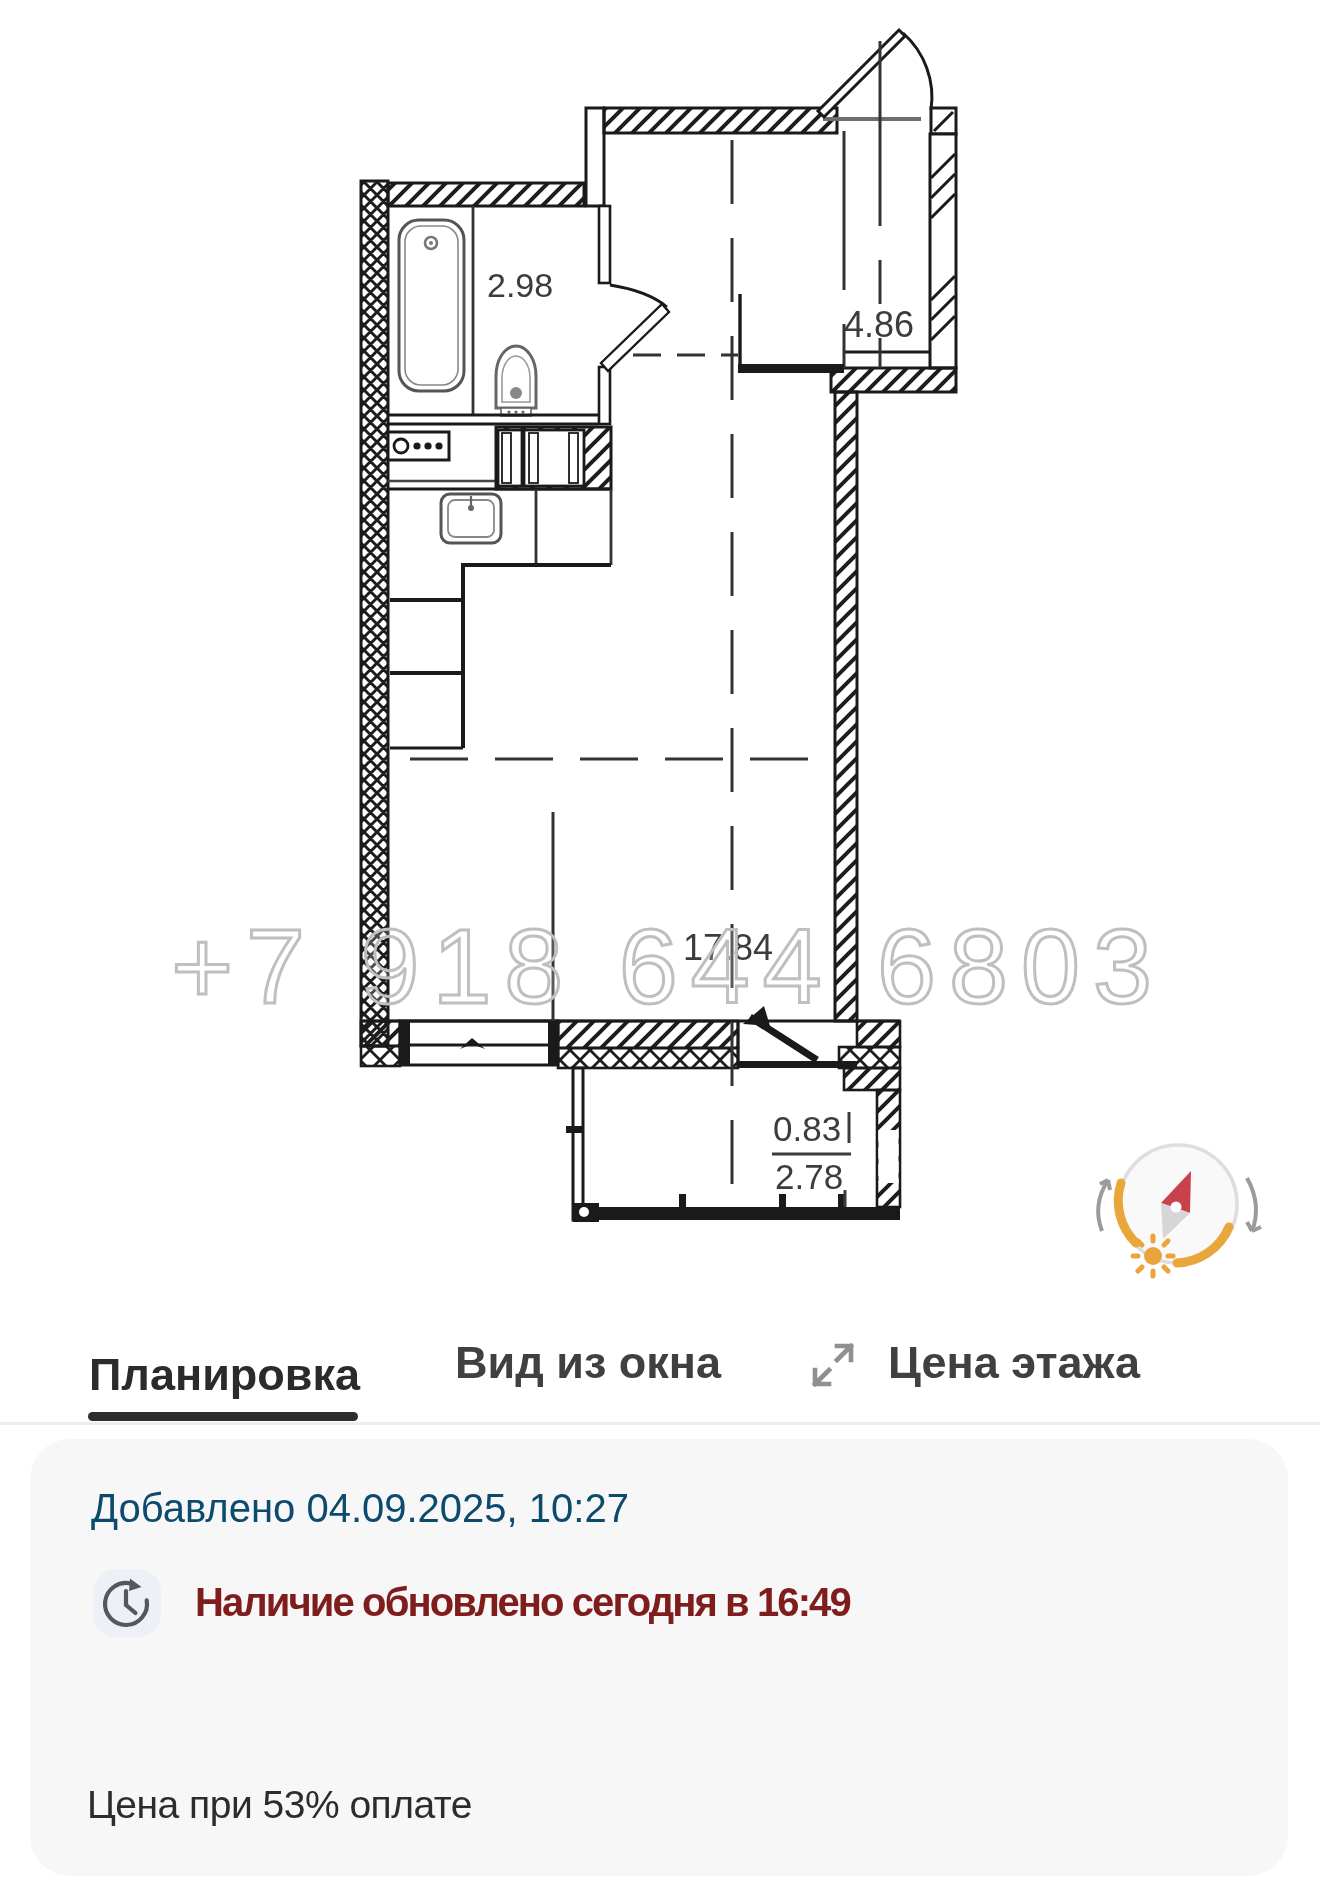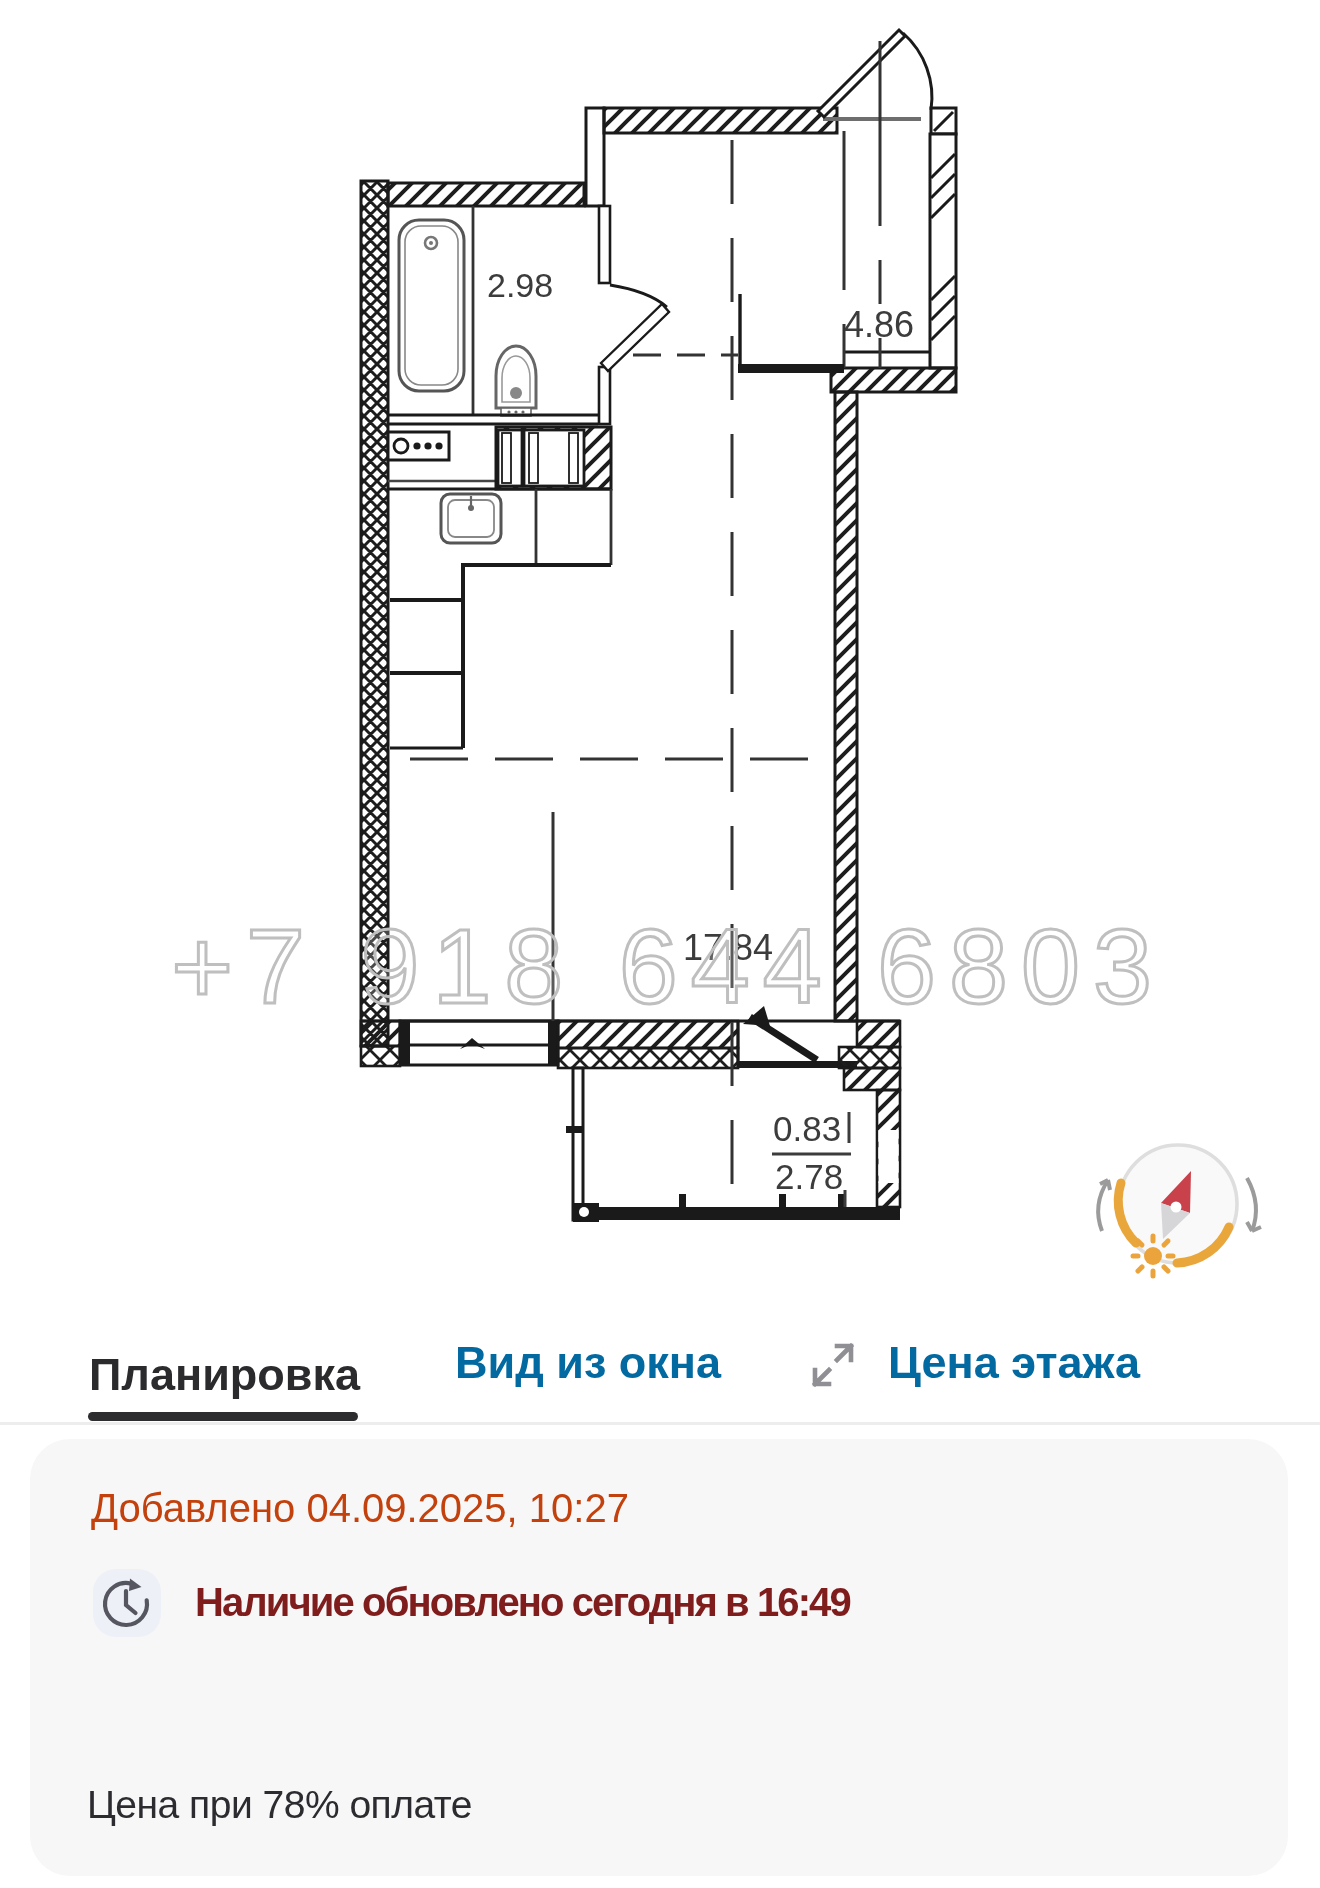--- a/index.html
+++ b/index.html
@@ -1,23 +1,23 @@
 <!DOCTYPE html>
 <html lang="ru"><head>
 <meta charset="utf-8">
 <style>
   html,body{margin:0;padding:0;background:#fff;}
   body{width:1320px;height:1888px;position:relative;font-family:"Liberation Sans",sans-serif;overflow:hidden;}
   #plan{position:absolute;left:0;top:0;}
-  .tab{position:absolute;font-weight:700;font-size:45px;color:#0369a1;white-space:nowrap;}
+  .tab{position:absolute;font-weight:700;font-size:45px;color:#404040;white-space:nowrap;}
   .tab.active{color:#2b2b2e;margin-top:12px;}
   .tabbar{position:absolute;left:88px;top:1412px;width:270px;height:9px;background:#2d2d30;border-radius:6px;}
   .divider{position:absolute;left:0;top:1422px;width:1320px;height:3px;background:#ededee;}
   .card{position:absolute;left:30px;top:1439px;width:1258px;height:437px;background:#f7f7f8;border-radius:40px;}
-  .added{position:absolute;left:61px;top:49px;font-size:40px;font-weight:400;color:#c2410c;line-height:1;}
+  .added{position:absolute;left:61px;top:49px;font-size:40px;font-weight:400;color:#0c4a6e;line-height:1;}
   .availrow{position:absolute;left:63px;top:128px;height:70px;}
   .availtxt{position:absolute;left:102px;top:15px;font-size:40px;font-weight:700;letter-spacing:-1.9px;color:#7f1d1d;white-space:nowrap;line-height:1;}
   .price{position:absolute;left:64px;top:236px;font-size:82px;font-weight:800;color:#242428;letter-spacing:-2.5px;white-space:nowrap;line-height:1;}
   .price .rub{color:#d3d3d8;font-weight:700;margin-left:24px;font-size:76px;letter-spacing:0;}
   .note{position:absolute;left:57px;top:346px;font-size:39px;font-weight:500;letter-spacing:-0.5px;color:#2c2c30;line-height:1;}
 </style>
 </head>
 <body>
 <svg id="plan" width="1320" height="1330" viewBox="0 0 1320 1330">
 
@@ -222,14 +222,14 @@
     <svg width="70" height="70" viewBox="0 0 70 70">
       <rect x="0" y="2" width="68" height="68" rx="23" fill="#eef0f8"></rect>
       <g stroke="#565660" stroke-width="4.2" fill="none" stroke-linecap="round">
         <path d="M53.7,33.4 A21,21 0 1 1 38.4,16.7"></path>
         <path d="M33,24 L33,38 L42.5,46"></path>
       </g>
       <polygon points="48.5,20 37,11.5 36,24" fill="#565660"></polygon>
     </svg>
     <div class="availtxt">Наличие обновлено сегодня в 16:49</div>
   </div>
-  <div class="note">Цена при 78% оплате</div>
+  <div class="note">Цена при 53% оплате</div>
 </div>
 
 </body></html>

